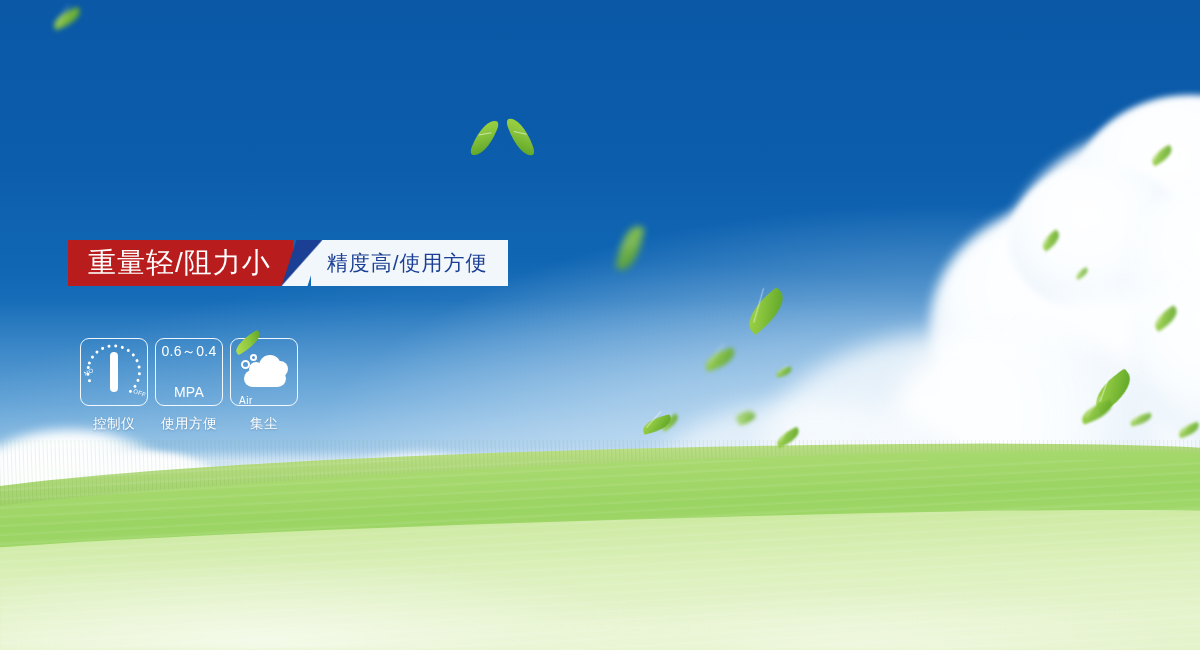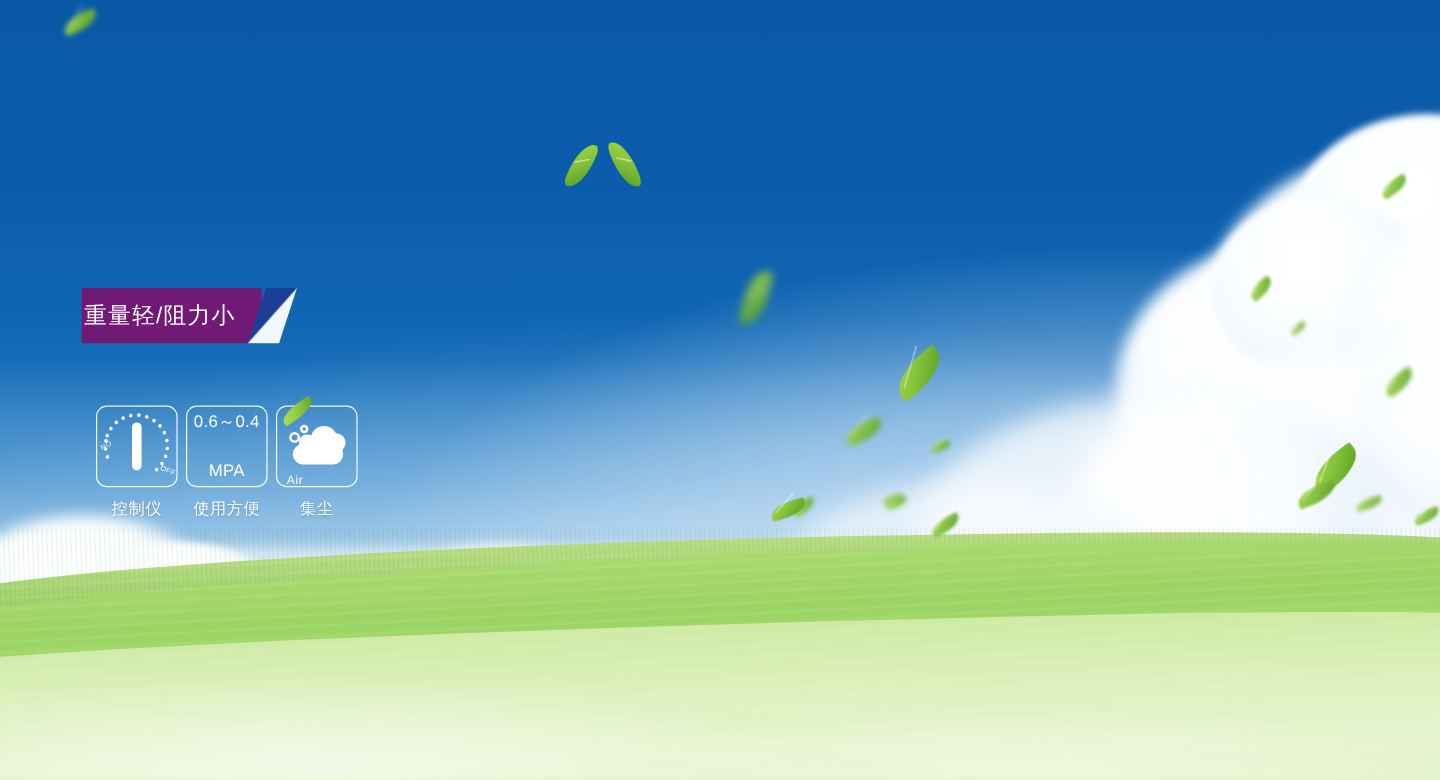--- a/index.html
+++ b/index.html
@@ -174,27 +174,27 @@
   
   .subbar {
     position: absolute;
     left: 68px;
     top: 240px;
     height: 46px;
     display: flex;
     align-items: stretch;
   }
   .subbar-left {
-    background: #701a75;
+    background: #b91c1c;
     color: #ffffff;
-    font-size: 19px;
+    font-size: 28px;
     letter-spacing: 1px;
     display: flex;
     align-items: center;
-    padding: 0 22px 0 2px;
+    padding: 0 22px 0 20px;
     white-space: nowrap;
   }
   .subbar-slash {
     width: 26px;
     background: linear-gradient(to bottom right, #1b3f94 0 48%, #f2f7fb 52% 100%);
     transform: skewX(-18deg);
     margin: 0 -4px;
   }
   .subbar-right {
     background: #f2f7fb;
@@ -370,20 +370,21 @@
 
   <div>
     <div class="leaf" style="left:476px; top:118px; width:17px; height:40px; transform:rotate(22deg); border-radius:80% 18% 80% 18%;"></div>
     <div class="leaf" style="left:512px; top:116px; width:17px; height:42px; transform:rotate(-20deg) scaleX(-1); border-radius:80% 18% 80% 18%;"></div>
   </div>
 
 
   <div class="subbar">
     <div class="subbar-left">重量轻/阻力小</div>
     <div class="subbar-slash"></div>
+    <div class="subbar-right">精度高/使用方便</div>
   </div>
 
   <div class="features">
 
     <div class="feature">
       <div class="feature-box">
         <div class="gauge">
           <div class="needle"></div>
           <div class="dot" style="transform:rotate(-160deg) translate(26px)"></div>
           <div class="dot" style="transform:rotate(-145deg) translate(26px)"></div>

